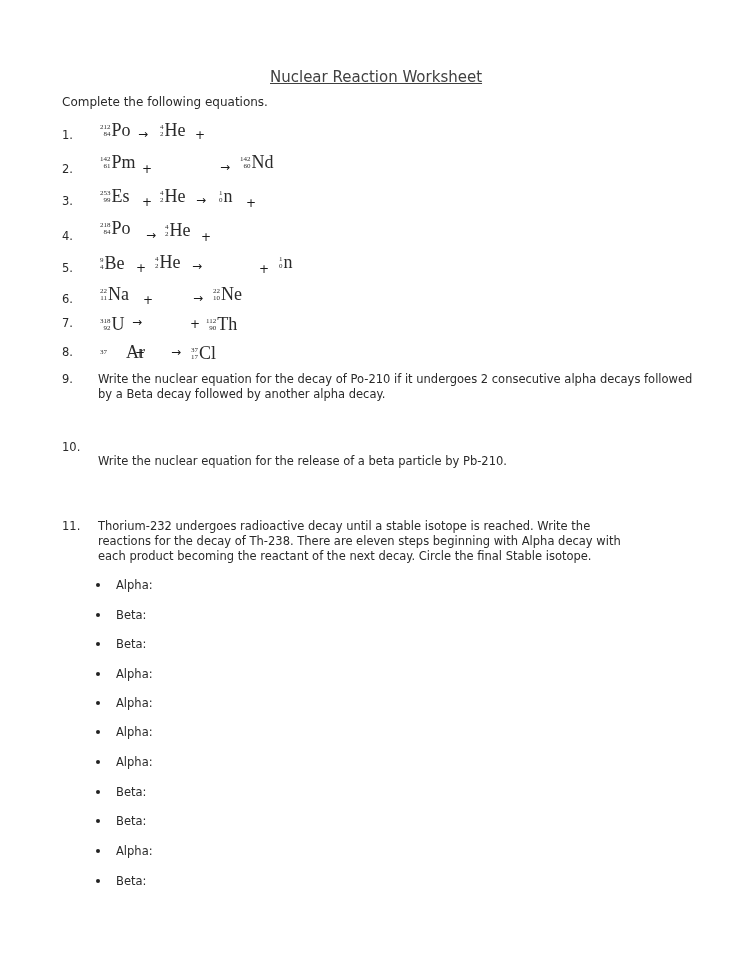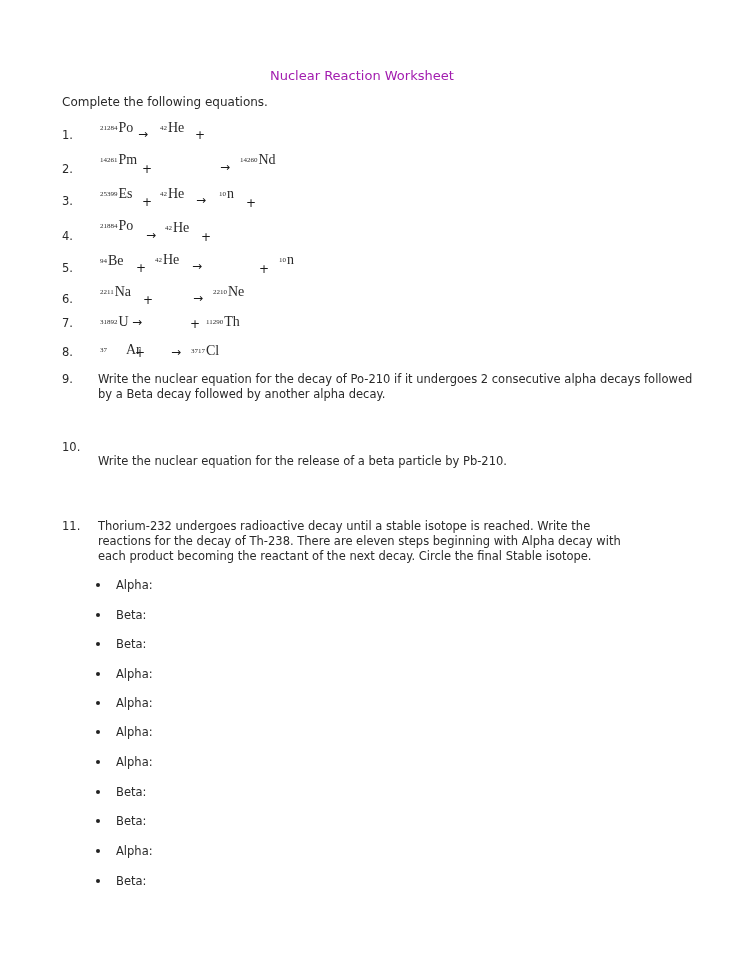--- a/index.html
+++ b/index.html
@@ -1,23 +1,23 @@
 <!DOCTYPE html>
 <html><head>
   <meta charset="utf-8">
   <style>
     html, body { margin: 0; padding: 0; background: #ffffff; }
     body { width: 749px; height: 970px; position: relative; overflow: hidden; color: #2a2a2a; font-family: "DejaVu Sans", sans-serif; }
     .abs { position: absolute; }
-    .title { left: 270px; top: 68px; font-size: 13px; color: #a21caf; white-space: nowrap; }
+    .title { left: 270px; top: 68px; font-size: 15px; color: #404040; white-space: nowrap; text-decoration: underline; }
     .instr { left: 62px; top: 95px; font-size: 12px; white-space: nowrap; }
     .num { left: 62px; font-size: 11.5px; white-space: nowrap; }
     .nuc { position: absolute; white-space: nowrap; display: inline-flex; align-items: center; }
-    .scripts { display: inline-flex; align-items: flex-end; font-family: "Liberation Serif", serif; font-size: 7px; line-height: 7px; margin-right: 1px; }
-    .sym { font-family: "Liberation Serif", serif; font-size: 14px; }
+    .scripts { display: inline-flex; flex-direction: column; align-items: flex-end; font-family: "Liberation Serif", serif; font-size: 7px; line-height: 7px; margin-right: 1px; }
+    .sym { font-family: "Liberation Serif", serif; font-size: 18px; }
     .op { position: absolute; font-family: "DejaVu Sans", sans-serif; font-size: 12px; color: #1a1a1a; }
     .para { left: 98px; font-size: 11.5px; line-height: 15px; width: 600px; }
     .bullets { left: 96px; top: 578px; }
     .bullet { position: absolute; left: 0; white-space: nowrap; font-size: 11.5px; }
     .bullet .dot { display: inline-block; width: 4px; height: 4px; border-radius: 50%; background: #222; margin-right: 16px; vertical-align: middle; position: relative; top: -1px; }
   </style>
 </head>
 <body>
 
 <div>

